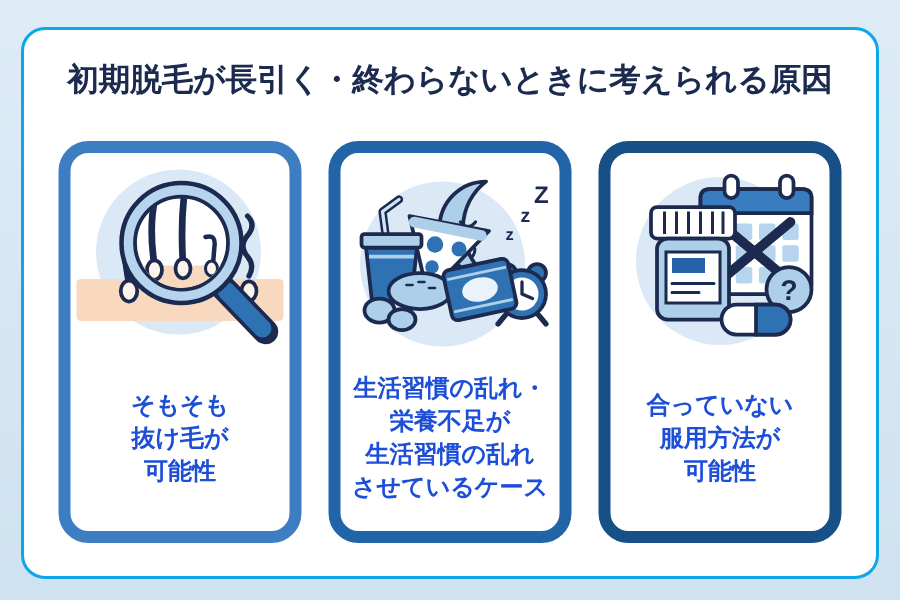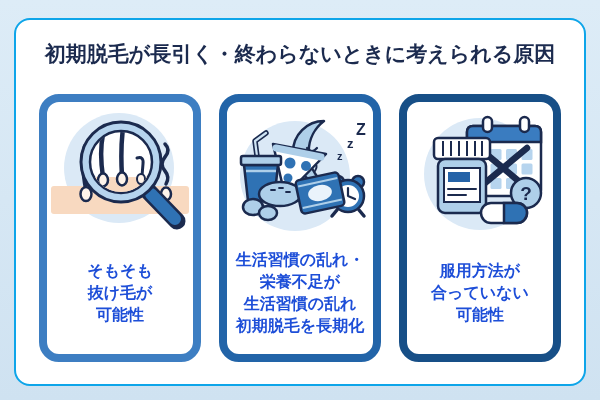--- a/index.html
+++ b/index.html
@@ -130,21 +130,21 @@
         </g>
         <g>
           <ellipse cx="26" cy="103" rx="10" ry="8" fill="#aecfe9" stroke="#1b2a4e" stroke-width="2.5"></ellipse>
           <ellipse cx="41" cy="109" rx="9" ry="7" fill="#aecfe9" stroke="#1b2a4e" stroke-width="2.5"></ellipse>
         </g>
       </svg>
       <div class="card-text">
         <span>生活習慣の乱れ・</span>
         <span>栄養不足が</span>
         <span>生活習慣の乱れ</span>
-        <span>初期脱毛を長期化</span>
+        <span>させているケース</span>
       </div>
     </div>
 
     <div class="card" style="border-color:#174f87">
       <svg class="illus" width="146" height="135" viewBox="0 0 146 135">
         <circle cx="73" cy="70" r="56" fill="#dbe9f6"></circle>
         <g>
           <rect x="60" y="22" width="74" height="70" rx="6" fill="#ffffff" stroke="#1b2a4e" stroke-width="2.5"></rect>
           <path d="M 66 22 H 128 Q 134 22 134 28 V 38 H 60 V 28 Q 60 22 66 22 Z" fill="#3a7cc0" stroke="#1b2a4e" stroke-width="2.5"></path>
           <rect x="76" y="13" width="9" height="15" rx="4.5" fill="#ffffff" stroke="#1b2a4e" stroke-width="2.5"></rect>
@@ -175,20 +175,20 @@
           <rect x="37" y="64" width="36" height="34" fill="#ffffff" stroke="#1b2a4e" stroke-width="2"></rect>
           <rect x="41" y="68" width="22" height="10" fill="#2563a8"></rect>
           <path d="M 41 85 H 69 M 41 91 H 59" stroke="#1b2a4e" stroke-width="2" stroke-linecap="round"></path>
         </g>
         <g>
           <rect x="74" y="99" width="46" height="20" rx="10" fill="#ffffff" stroke="#1b2a4e" stroke-width="2.5"></rect>
           <path d="M 97 99 H 110 A 10 10 0 0 1 110 119 H 97 Z" fill="#2f72b4" stroke="#1b2a4e" stroke-width="2.5"></path>
         </g>
       </svg>
       <div class="card-text">
+        <span>合っていない</span>
         <span>服用方法が</span>
-        <span>合っていない</span>
         <span>可能性</span>
       </div>
     </div>
 
   </div>
 </div>
 
 </body></html>

